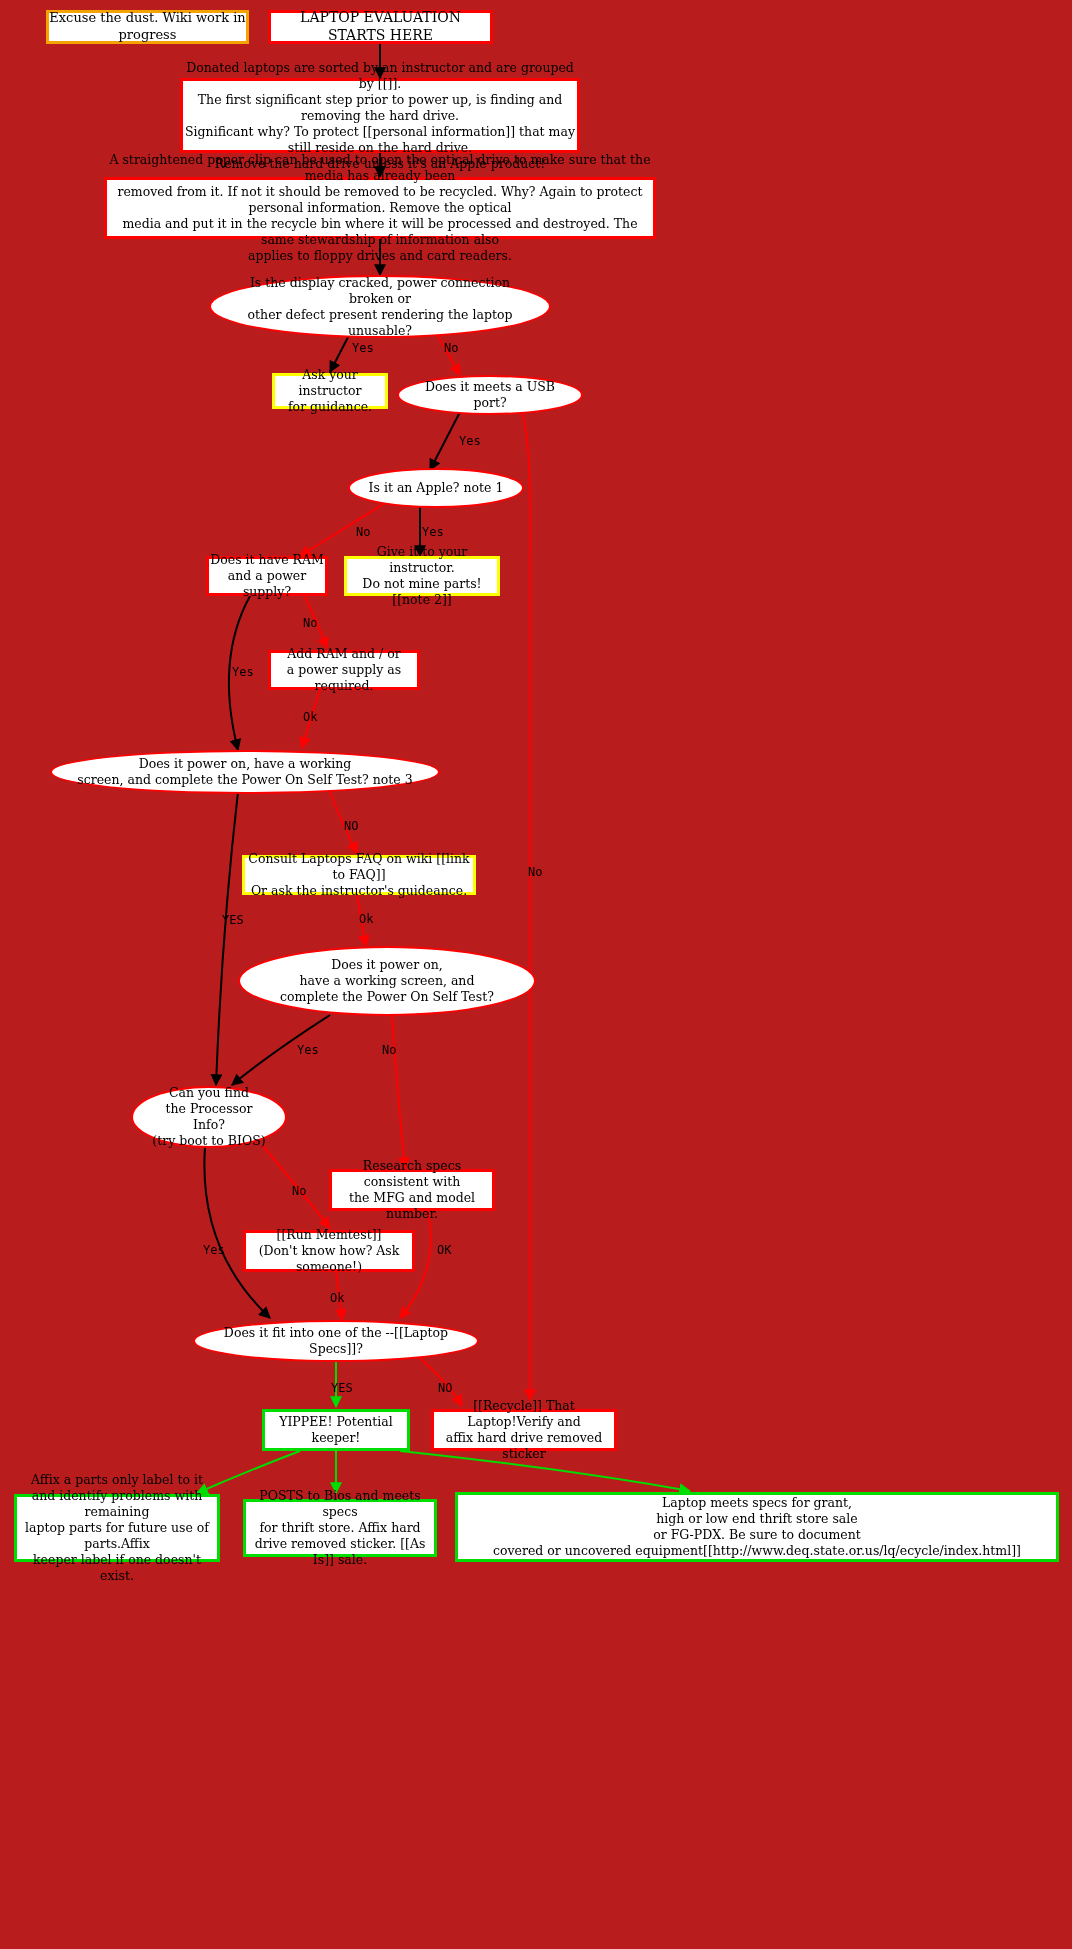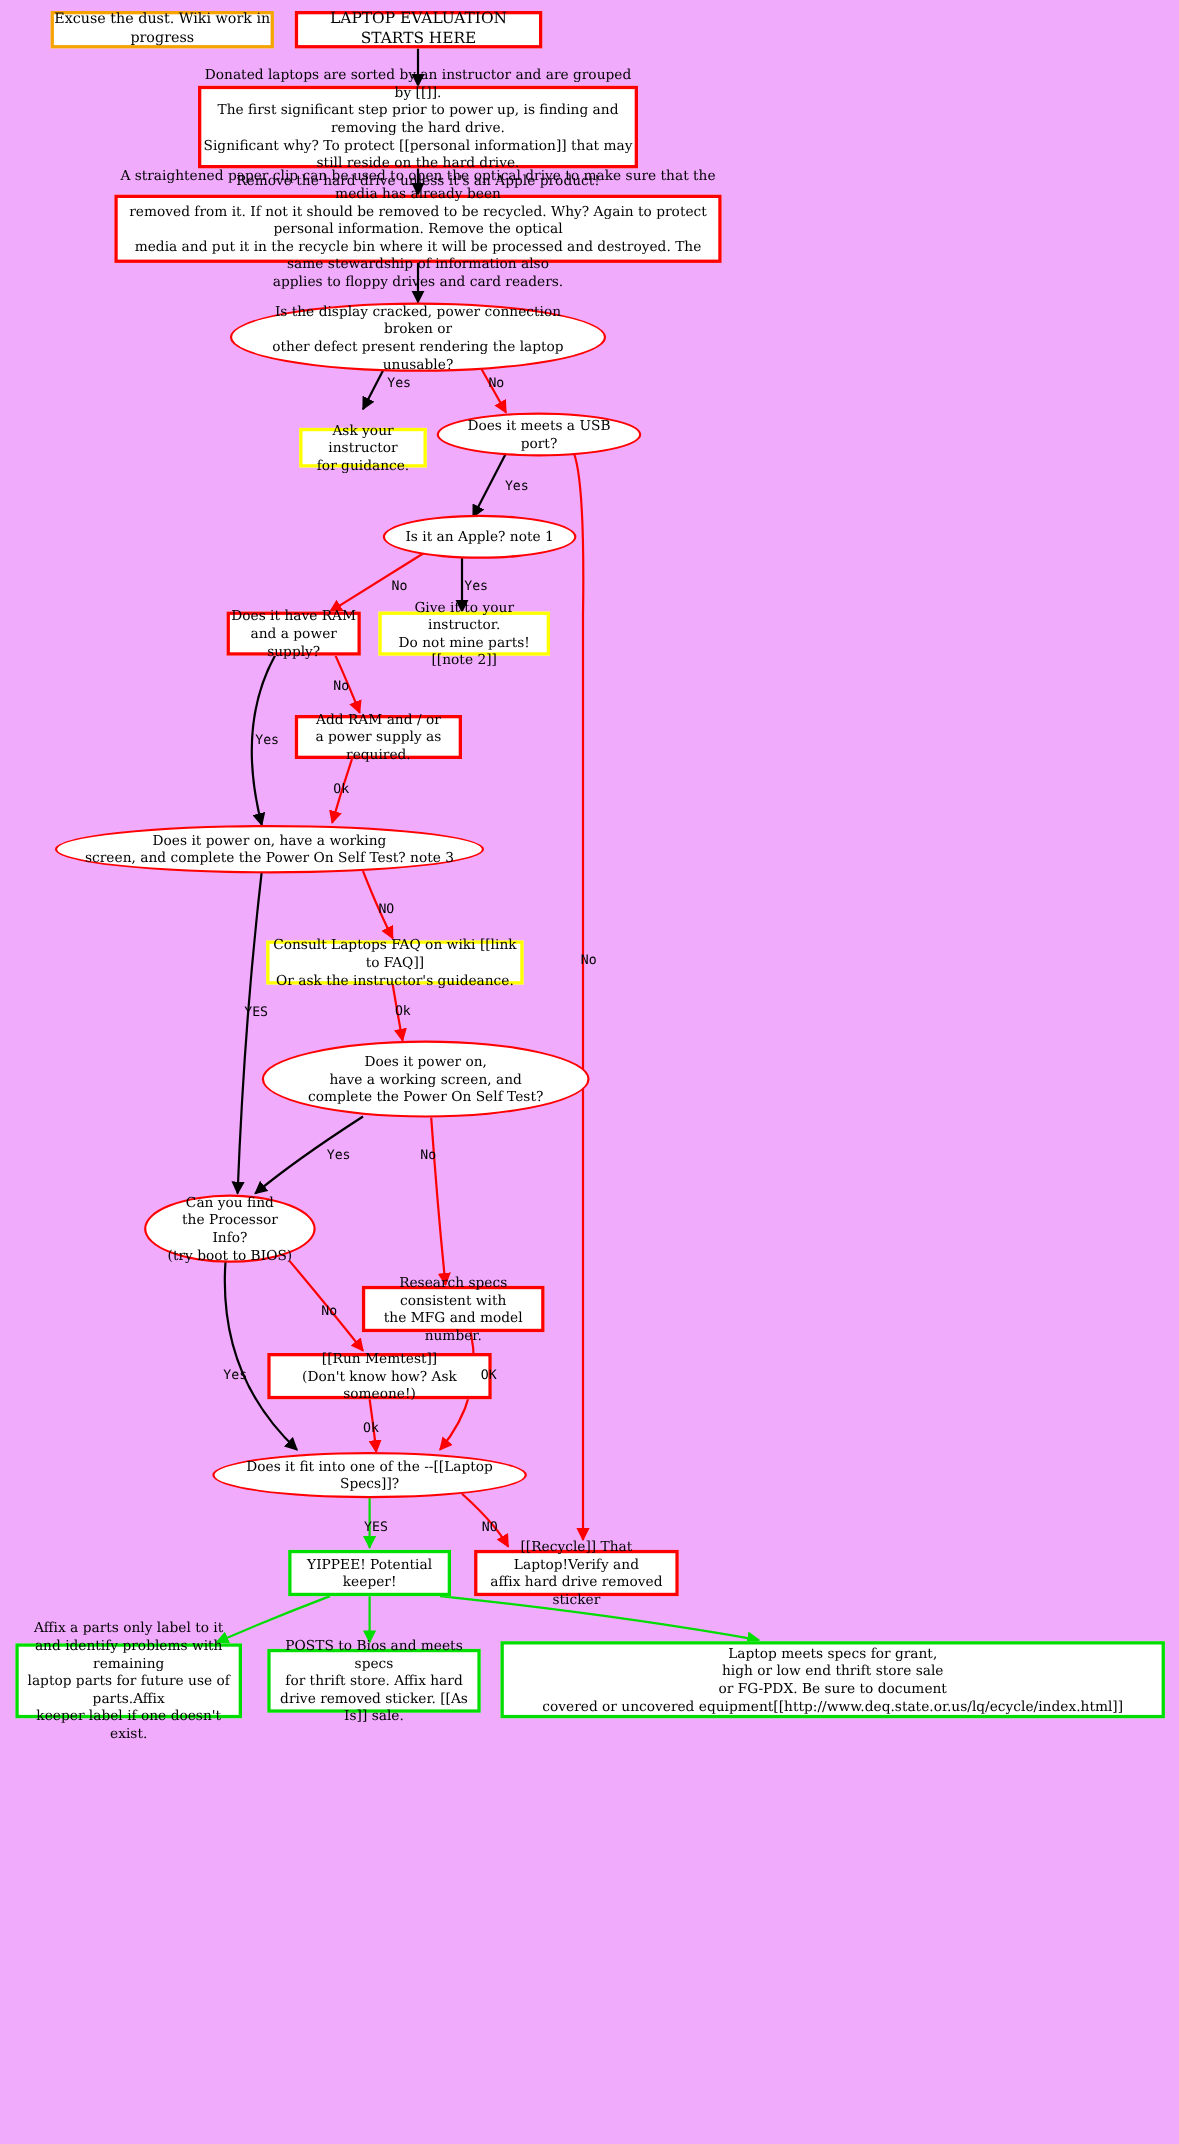--- a/index.html
+++ b/index.html
@@ -7,21 +7,21 @@
     padding: 0;
     background: #ffffff;
   }
   body {
     font-family: "DejaVu Serif", "Liberation Serif", serif;
   }
   #canvas {
     position: relative;
     width: 1072px;
     height: 1949px;
-    background: #f0abfc;
+    background: #b91c1c;
     overflow: hidden;
   }
   #edges {
     position: absolute;
     left: 0;
     top: 0;
     width: 1072px;
     height: 1949px;
     pointer-events: none;
   }
@@ -155,21 +155,21 @@
 removed from it. If not it should be removed to be recycled. Why? Again to protect personal information. Remove the optical
 media and put it in the recycle bin where it will be processed and destroyed. The same stewardship of information also
 applies to floppy drives and card readers.</span>
   </div>
 
   <div class="node ellipse f12" style="left:209px; top:275px; width:342px; height:63px;">
     <span class="inner">Is the display cracked, power connection broken or
 other defect present rendering the laptop unusable?</span>
   </div>
 
-  <div class="node box yellow f12" style="left:272px; top:373px; width:116px; height:36px;margin-top:16px;">
+  <div class="node box yellow f12" style="left:272px; top:373px; width:116px; height:36px;">
     <span>Ask your instructor
 for guidance.</span>
   </div>
 
   <div class="node ellipse f12" style="left:397px; top:375px; width:186px; height:40px;">
     <span class="inner">Does it meets a USB port?</span>
   </div>
 
   <div class="node ellipse f12" style="left:348px; top:468px; width:176px; height:40px;">
     <span class="inner">Is it an Apple? note 1</span>
@@ -210,21 +210,21 @@
     <span class="inner">Can you find
 the Processor Info?
 (try boot to BIOS)</span>
   </div>
 
   <div class="node box red f12" style="left:329px; top:1169px; width:166px; height:42px;">
     <span>Research specs consistent with
 the MFG and model number.</span>
   </div>
 
-  <div class="node box red f12" style="left:243px; top:1230px; width:204px; height:42px;">
+  <div class="node box red f12" style="left:243px; top:1230px; width:172px; height:42px;">
     <span>[[Run Memtest]]
 (Don't know how?  Ask someone!)</span>
   </div>
 
   <div class="node ellipse f12" style="left:193px; top:1320px; width:286px; height:42px;">
     <span class="inner">Does it fit into one of the --[[Laptop Specs]]?</span>
   </div>
 
   <div class="node box green f12" style="left:262px; top:1409px; width:148px; height:42px;">
     <span>YIPPEE! Potential keeper!</span>

